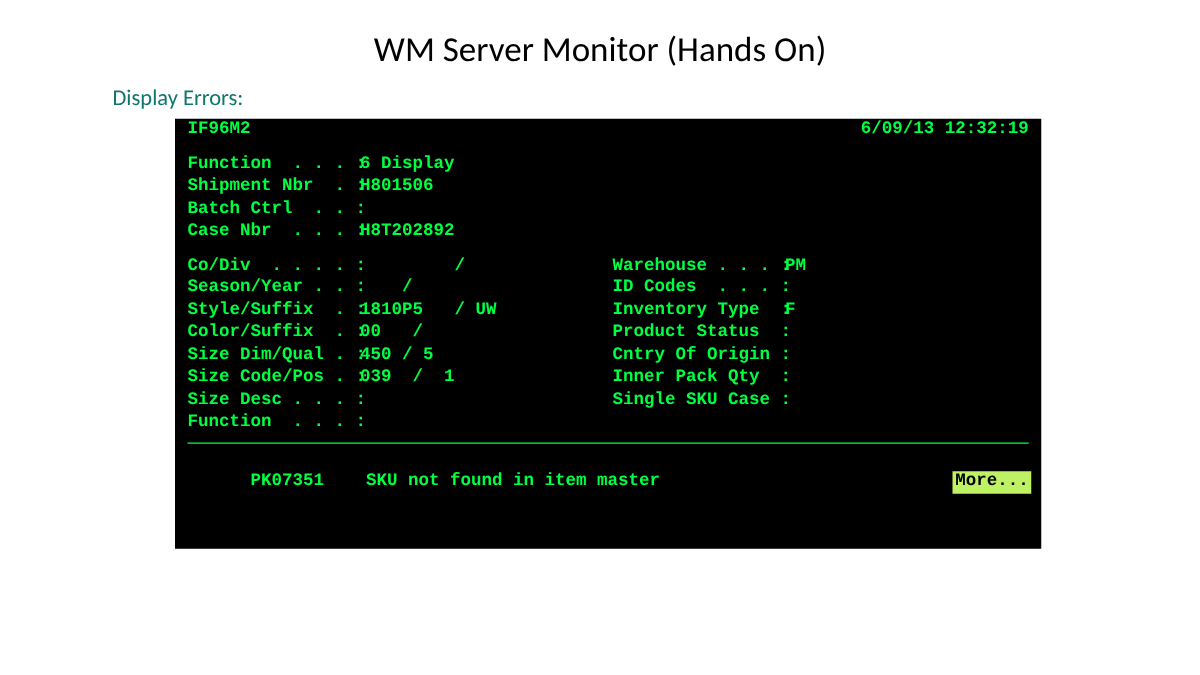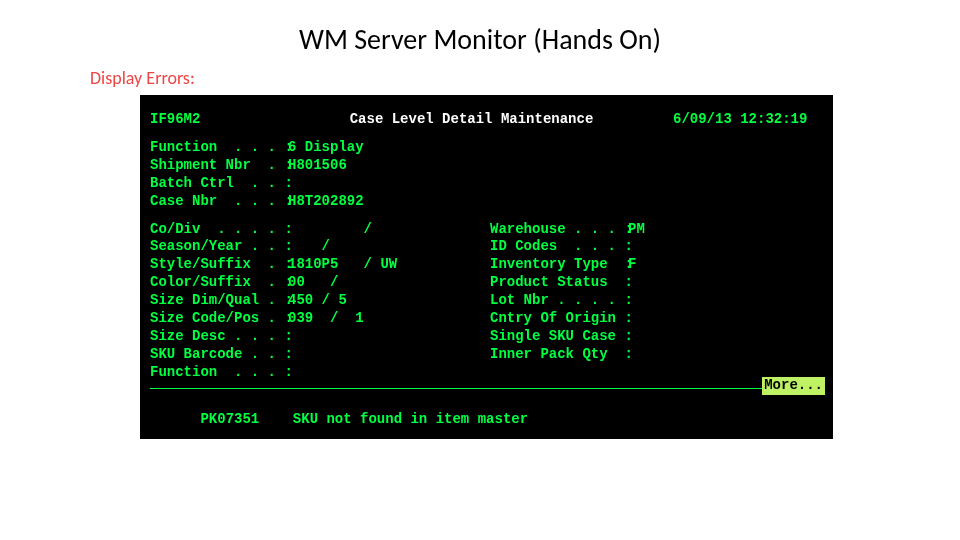--- a/index.html
+++ b/index.html
@@ -14,50 +14,50 @@
   }
   .slide-title {
     text-align: center;
     font-size: 28px;
     font-weight: 400;
     color: #000;
     margin: 22px 0 10px 0;
   }
   .sub-label {
     font-size: 18px;
-    color: #ef4444;
+    color: #0f766e;
     margin: 4px 0 6px 90px;
   }
   .terminal-wrap {
     margin: 0 0 0 140px;
   }
   .terminal {
     background: #000;
     color: #00ff41;
     font-family: "Courier New", Consolas, monospace;
     font-size: 14px;
     line-height: 1.28;
     font-weight: bold;
-    padding: 16px 10px 6px 10px;
+    padding: 0 10px 6px 10px;
     width: 693px;
     height: 344px;
     position: relative;
   }
   .term-header {
     display: flex;
     justify-content: space-between;
     margin-bottom: 10px;
   }
   .term-header .screen-id { flex: 0 0 120px; }
   .term-header .screen-title {
     flex: 1;
     text-align: center;
     color: #fff;
   }
-  .term-header .timestamp { flex: 0 0 150px; text-align: left; }
+  .term-header .timestamp { flex: 0 0 150px; text-align: right; }
   .kv-block { margin-bottom: 10px; }
   .kv-row {
     display: flex;
   }
   .kv-label {
     display: inline-block;
     width: 138px;
     white-space: pre;
   }
   .kv-value {
@@ -99,21 +99,20 @@
 <body>
 
 <div class="slide-title">WM Server Monitor (Hands On)</div>
 <div class="sub-label">Display Errors:</div>
 
 <div class="terminal-wrap">
   <div class="terminal">
 
     <div class="term-header">
       <span class="screen-id">IF96M2</span>
-      <span class="screen-title">Case Level Detail Maintenance</span>
       <span class="timestamp">6/09/13 12:32:19</span>
     </div>
 
     <div class="kv-block">
       <div class="kv-row">
         <span class="kv-label">Function  . . . :</span>
         <span class="kv-value">6 Display</span>
       </div>
       <div class="kv-row">
         <span class="kv-label">Shipment Nbr  . :</span>
@@ -153,24 +152,20 @@
           </div>
         <div class="kv-row">
             <span class="kv-label">Size Code/Pos . :</span>
             <span class="kv-value">039  /  1</span>
           </div>
         <div class="kv-row">
             <span class="kv-label">Size Desc . . . :</span>
             <span class="kv-value"></span>
           </div>
         <div class="kv-row">
-            <span class="kv-label">SKU Barcode . . :</span>
-            <span class="kv-value"></span>
-          </div>
-        <div class="kv-row">
             <span class="kv-label">Function  . . . :</span>
             <span class="kv-value"></span>
           </div>
       </div>
       <div class="col-right">
         <div class="kv-row">
             <span class="kv-label">Warehouse . . . :</span>
             <span class="kv-value">PM</span>
           </div>
         <div class="kv-row">
@@ -179,33 +174,29 @@
           </div>
         <div class="kv-row">
             <span class="kv-label">Inventory Type  :</span>
             <span class="kv-value">F</span>
           </div>
         <div class="kv-row">
             <span class="kv-label">Product Status  :</span>
             <span class="kv-value"></span>
           </div>
         <div class="kv-row">
-            <span class="kv-label">Lot Nbr . . . . :</span>
-            <span class="kv-value"></span>
-          </div>
-        <div class="kv-row">
             <span class="kv-label">Cntry Of Origin :</span>
             <span class="kv-value"></span>
           </div>
         <div class="kv-row">
+            <span class="kv-label">Inner Pack Qty  :</span>
+            <span class="kv-value"></span>
+          </div>
+        <div class="kv-row">
             <span class="kv-label">Single SKU Case :</span>
-            <span class="kv-value"></span>
-          </div>
-        <div class="kv-row">
-            <span class="kv-label">Inner Pack Qty  :</span>
             <span class="kv-value"></span>
           </div>
       </div>
     </div>
 
     <span class="more-pill">More...</span>
 
     <hr class="divider">
 
     <div class="status-line">

